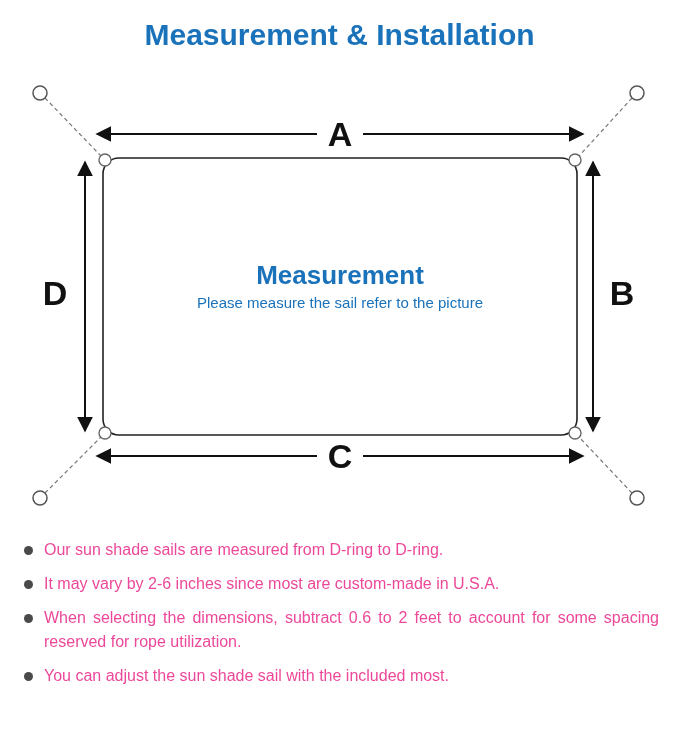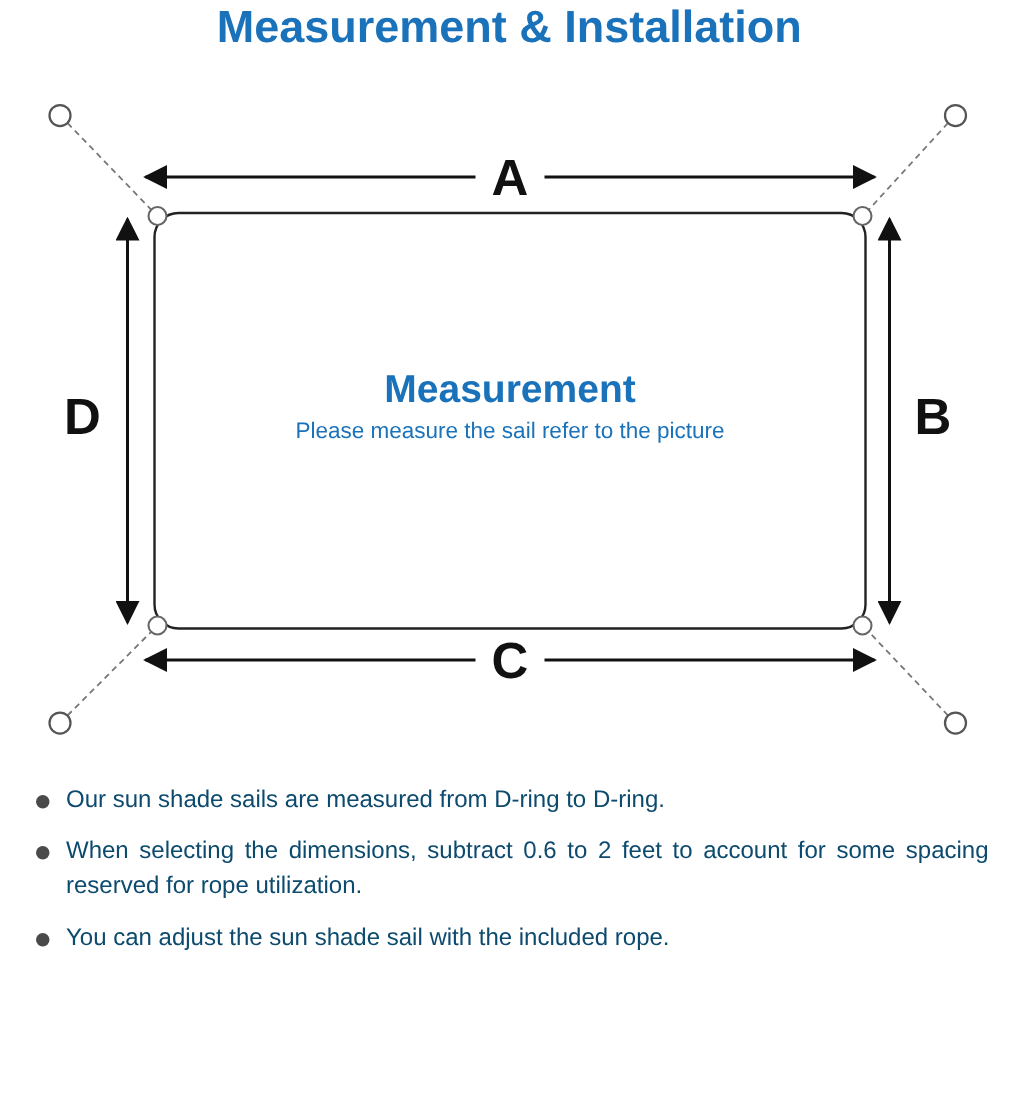--- a/index.html
+++ b/index.html
@@ -13,21 +13,21 @@
     font-family: "Liberation Sans", sans-serif;
     overflow: hidden;
   }
   .page {
     width: 679px;
     height: 739px;
     background: #ffffff;
   }
   .title {
     height: 40px;
-    padding-top: 0;
+    padding-top: 16px;
     line-height: 38px;
     text-align: center;
     font-size: 30px;
     font-weight: bold;
     color: #1a72ba;
   }
   .diagram-wrap {
     width: 679px;
     height: 460px;
   }
@@ -61,21 +61,21 @@
     flex: 0 0 auto;
     width: 9px;
     height: 9px;
     border-radius: 50%;
     background: #4a4a4a;
     margin: 8px 11px 0 0;
   }
   .bullet-text {
     font-size: 16px;
     line-height: 1.45;
-    color: #0c4a6e;
+    color: #ec4899;
     text-align: justify;
     flex: 1 1 auto;
   }
 </style>
 </head>
 <body>
 
 <div class="page">
 
   <div class="title">Measurement &amp; Installation</div>
@@ -134,21 +134,25 @@
     </svg>
   </div>
 
   <div class="bullets">
     <div class="bullet-item">
       <span class="bullet-dot"></span>
       <span class="bullet-text">Our sun shade sails are measured from D-ring to D-ring.</span>
     </div>
     <div class="bullet-item">
       <span class="bullet-dot"></span>
+      <span class="bullet-text">It may vary by 2-6 inches since most are custom-made in U.S.A.</span>
+    </div>
+    <div class="bullet-item">
+      <span class="bullet-dot"></span>
       <span class="bullet-text">When selecting the dimensions, subtract 0.6 to 2 feet to account for some spacing reserved for rope utilization.</span>
     </div>
     <div class="bullet-item">
       <span class="bullet-dot"></span>
-      <span class="bullet-text">You can adjust the sun shade sail with the included rope.</span>
+      <span class="bullet-text">You can adjust the sun shade sail with the included most.</span>
     </div>
   </div>
 
 </div>
 
 </body></html>

